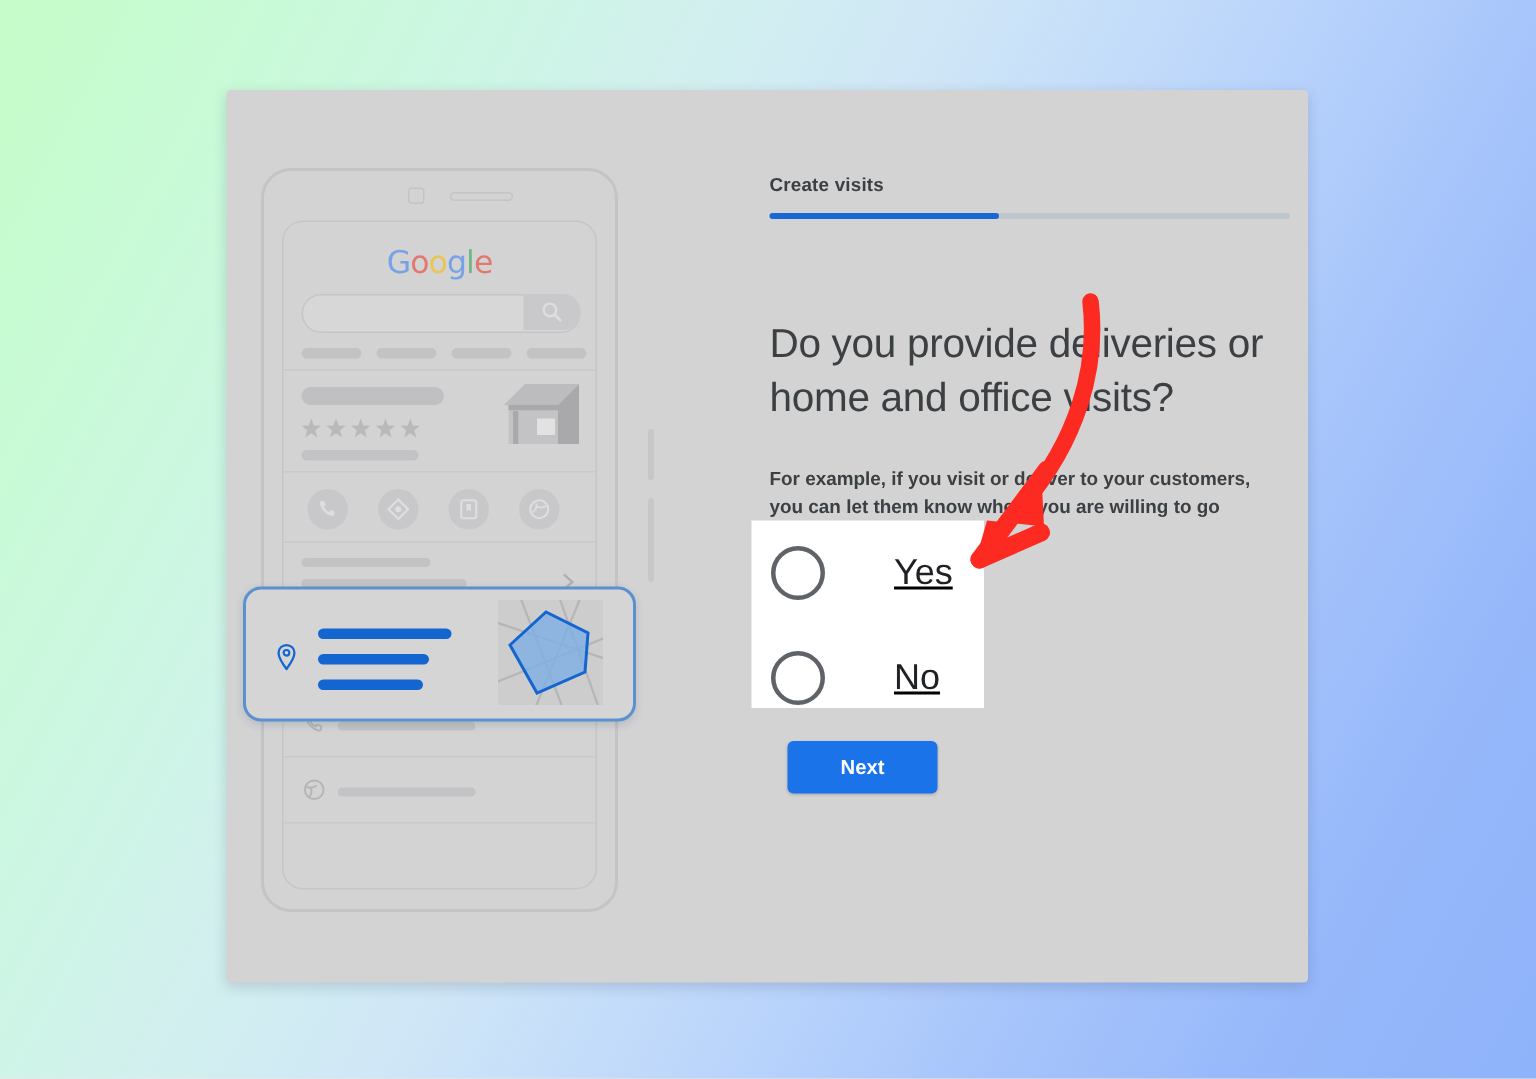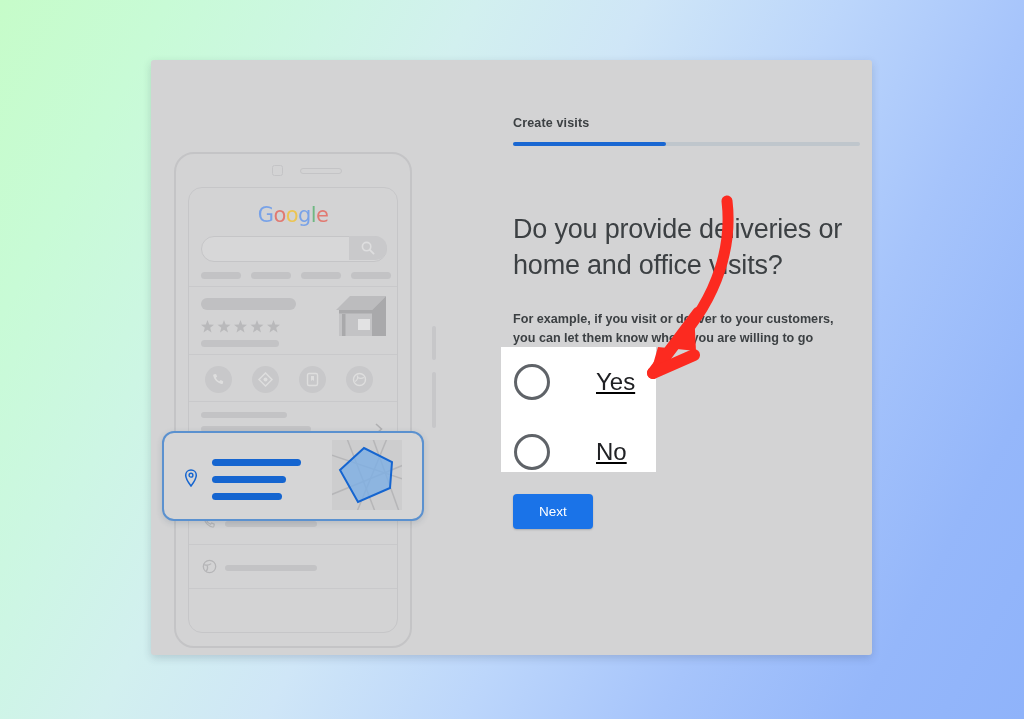--- a/index.html
+++ b/index.html
@@ -40,21 +40,21 @@
     background: #d3d3d4;
     border-radius: 3px;
     box-shadow: 0 3px 9px rgba(40,50,70,0.18);
     overflow: hidden;
   }
 
   
   #phone-area {
     position: absolute;
     left: 0; top: 0;
-    width: 300px; height: 595px; margin-top: 40px;
+    width: 300px; height: 595px;
   }
   #phone-body {
     position: absolute;
     left: 23px; top: 52px;
     width: 234px; height: 492px;
     border: 2px solid #c4c4c6;
     border-radius: 20px;
     background: #d3d3d4;
   }
   .phone-btn {
@@ -290,29 +290,29 @@
   }
   .radio-label {
     margin-left: 46px;
     font-size: 24px;
     color: #202124;
     font-weight: 400;
   }
 
   #next-button {
     position: absolute;
-    left: 1px; top: 434px;
-    width: 80px; height: 35px;
+    left: 13px; top: 434px;
+    width: 100px; height: 35px;
     background: #1a73e8;
     border: none;
     border-radius: 4px;
     color: #ffffff;
     font-family: "Liberation Sans", sans-serif;
     font-size: 13.5px;
-    font-weight: 400;
+    font-weight: 700;
     cursor: pointer;
     box-shadow: 0 1px 2px rgba(0,0,0,0.18);
   }
 
   
   #arrow {
     position: absolute;
     left: 620px; top: 195px;
     z-index: 9;
     pointer-events: none;

